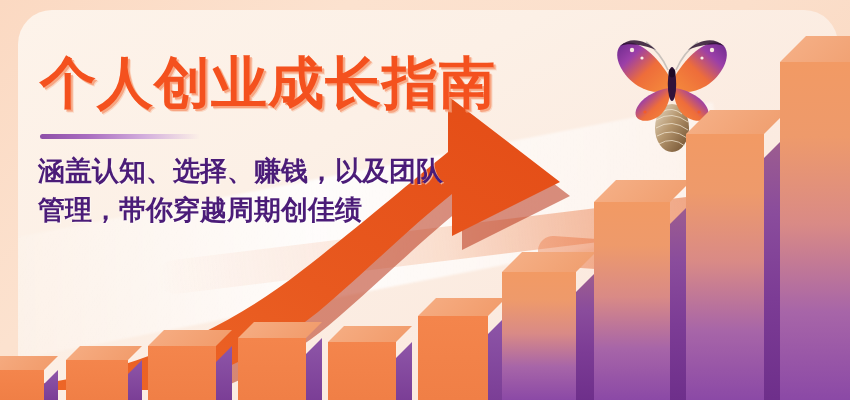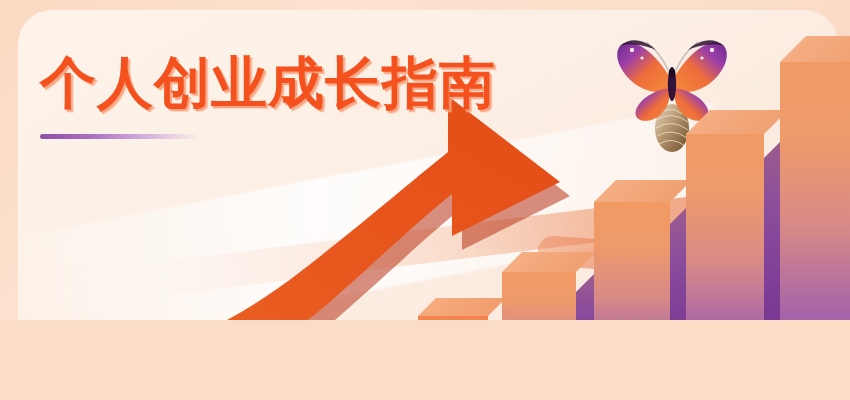--- a/index.html
+++ b/index.html
@@ -2,21 +2,21 @@
 <html><head>
 <meta charset="utf-8">
 <style>
   html,body{margin:0;padding:0;}
   body{
     width:850px;height:400px;overflow:hidden;
     font-family:"Liberation Sans","DejaVu Sans",sans-serif;
     background:#FBDCC6;
   }
   .banner{
-    position:relative;width:850px;height:320px;overflow:hidden;
+    position:relative;width:850px;height:400px;overflow:hidden;
     background:linear-gradient(135deg,#FBD9C2 0%,#FCE2CF 28%,#FBDFCB 60%,#F9D4BB 100%);
   }
   
   .panel{
     position:absolute;left:18px;top:10px;width:820px;height:400px;
     border-radius:34px 34px 0 0;
     background:linear-gradient(150deg,#FDF3EA 0%,#FCF0E6 35%,#FBEADF 70%,#FAE6D8 100%);
     overflow:hidden;
   }
   
@@ -214,14 +214,18 @@
     <circle cx="90" cy="34" r="1.6" fill="#FBEDE6"></circle>
     <circle cx="33" cy="88" r="1.6" fill="#F25C2A"></circle>
     <circle cx="87" cy="88" r="1.6" fill="#F25C2A"></circle>
 
     <ellipse cx="60" cy="60" rx="4.2" ry="17" fill="#32133A"></ellipse>
     <ellipse cx="60" cy="49" rx="3.4" ry="4.4" fill="#1F0A26"></ellipse>
   </svg>
 
   <div class="title">个人创业成长指南</div>
   <div class="divider"></div>
+  <div class="subtitle">
+    <div>涵盖认知、选择、赚钱，以及团队</div>
+    <div>管理，带你穿越周期创佳绩</div>
+  </div>
 
 </div>
 
 </body></html>

